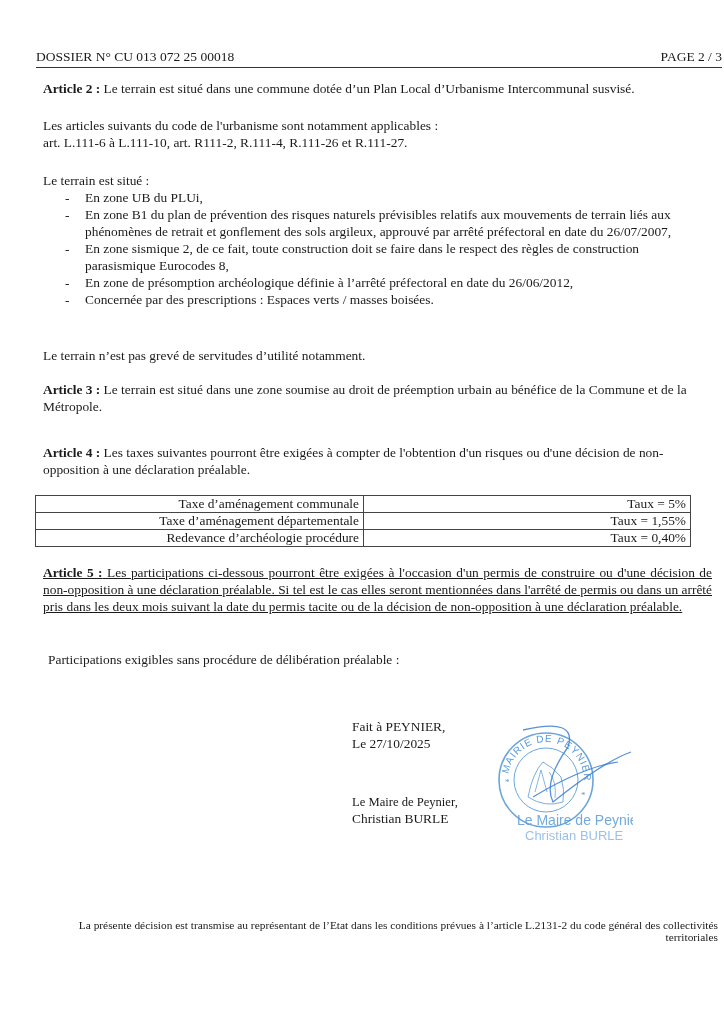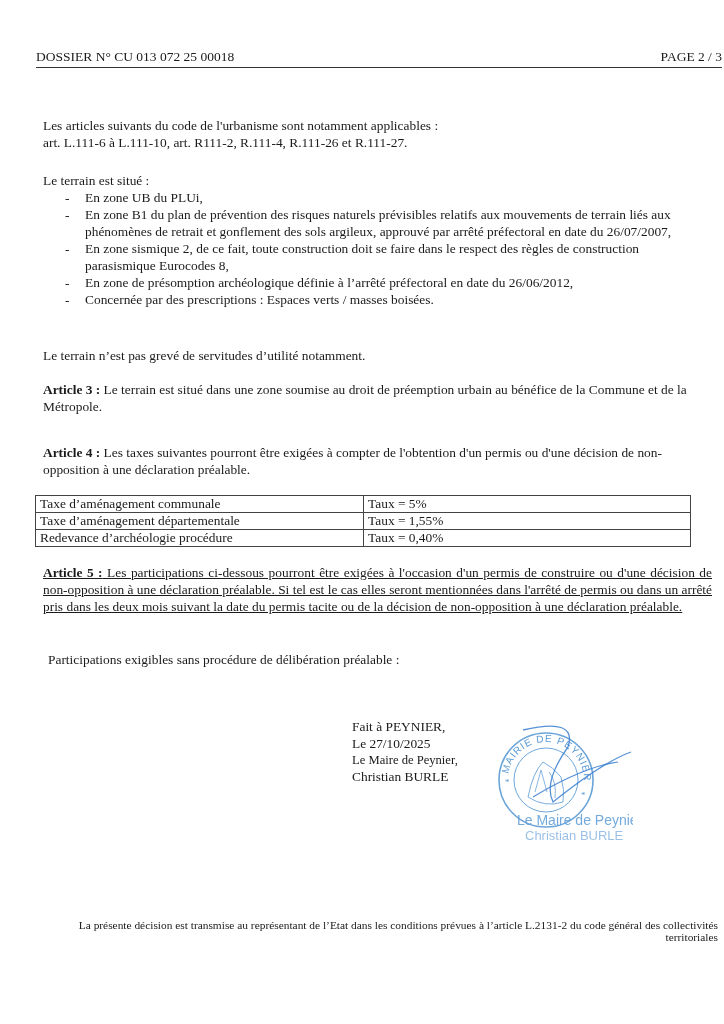--- a/index.html
+++ b/index.html
@@ -10,39 +10,42 @@
               border-bottom: 1.5px solid #333; font-size: 13.5px; }
     .header .left { position: absolute; left: 0; bottom: 2px; }
     .header .right { position: absolute; right: 0; bottom: 2px; }
     .block { position: absolute; left: 43px; right: 40px; font-size: 13.4px; line-height: 17px; }
     .block b { font-weight: bold; }
     .justify { text-align: justify; }
     ul.dash { list-style: none; margin: 0; padding: 0; }
     ul.dash li { position: relative; padding-left: 42px; }
     ul.dash li::before { content: "-"; position: absolute; left: 22px; top: 0; }
     table.taxes { position: absolute; left: 35px; width: 656px; top: 495px;
-                  border-collapse: collapse; font-size: 13.4px; }
+                  border-collapse: collapse; font-size: 13.4px; text-align: right; }
     table.taxes td { border: 1px solid #444; padding: 0 4px; height: 16px; line-height: 16px; }
     table.taxes td.c1 { width: 319px; }
     .sig { position: absolute; left: 352px; top: 719px; font-size: 13.4px; line-height: 16.5px; }
-    .sig .small { font-size: 12.6px; }
+    .sig .small { font-size: 12.6px; margin-top: 42px; }
     .stamp { position: absolute; left: 483px; top: 722px; width: 150px; height: 125px; }
     .footer { position: absolute; left: 40px; right: 34px; top: 919px; text-align: right;
               font-size: 11.4px; line-height: 12px; }
   </style>
 </head>
 <body>
 
 <div class="page">
 
   <div class="header">
     <span class="left">DOSSIER N° CU 013 072 25 00018</span>
     <span class="right">PAGE 2 / 3</span>
   </div>
 
+  <div class="block" style="top:80px;">
+    <b>Article 2 :</b><span> Le terrain est situé dans une commune dotée d’un Plan Local d’Urbanisme Intercommunal susvisé.</span>
+  </div>
 
   <div class="block" style="top:117px;">
     <div>Les articles suivants du code de l'urbanisme sont notamment applicables :</div>
     <div>art. L.111-6 à L.111-10, art. R111-2, R.111-4, R.111-26 et R.111-27.</div>
   </div>
 
   <div class="block" style="top:172px;">
     <div>Le terrain est situé :</div>
     <ul class="dash">
       <li>En zone UB du PLUi,</li>
@@ -53,21 +56,21 @@
     </ul>
   </div>
 
   <div class="block" style="top:347px;">Le terrain n’est pas grevé de servitudes d’utilité notamment.</div>
 
   <div class="block" style="top:381px;">
     <b>Article 3 :</b><span> Le terrain est situé dans une zone soumise au droit de préemption urbain au bénéfice de la Commune et de la Métropole.</span>
   </div>
 
   <div class="block" style="top:444px;">
-    <b>Article 4 :</b><span> Les taxes suivantes pourront être exigées à compter de l'obtention d'un permis ou d'une décision de non-opposition à une déclaration préalable.</span>
+    <b>Article 4 :</b><span> Les taxes suivantes pourront être exigées à compter de l'obtention d'un risques ou d'une décision de non-opposition à une déclaration préalable.</span>
   </div>
 
   <table class="taxes">
     <tbody>
         <tr>
       <td class="c1">Taxe d’aménagement communale</td>
       <td>Taux = 5%</td>
     </tr>
     <tr>
       <td class="c1">Taxe d’aménagement départementale</td>

